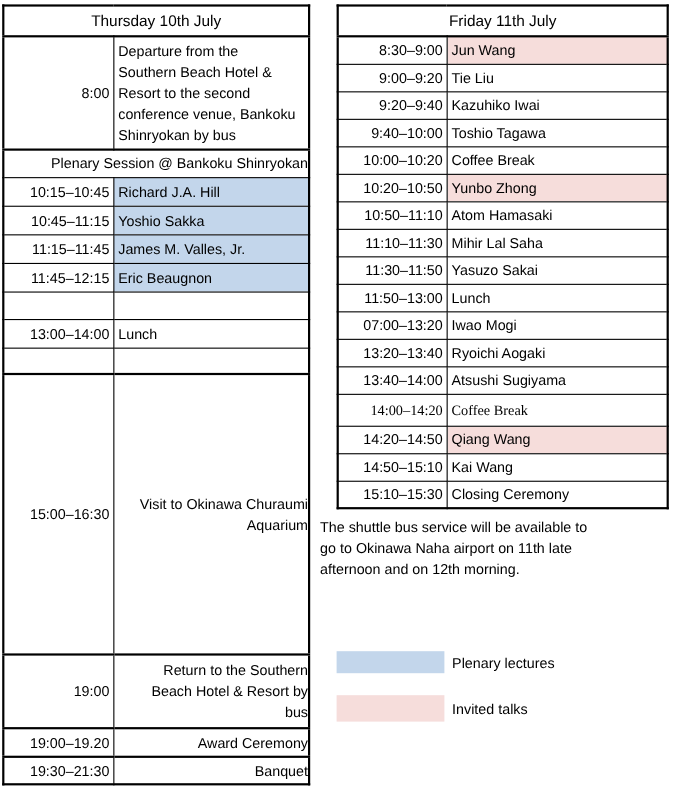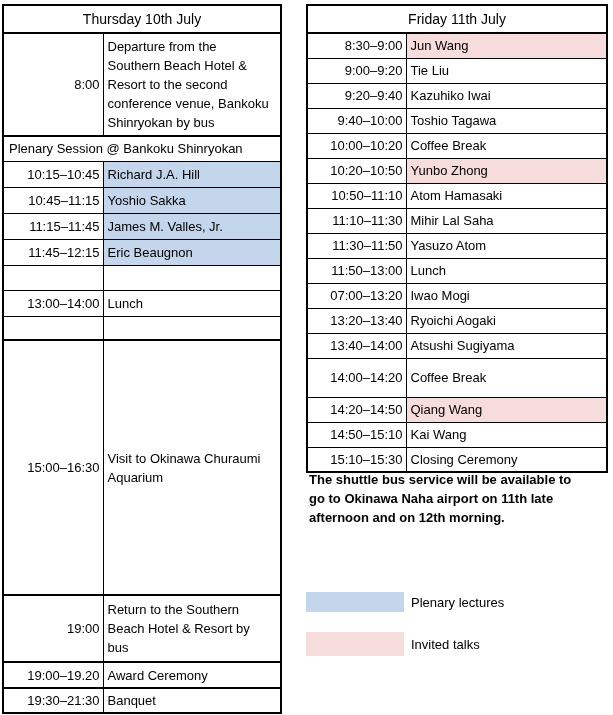--- a/index.html
+++ b/index.html
@@ -22,28 +22,28 @@
   td.title{
     border:1px solid var(--border);
     border-bottom:2px solid var(--border);
     text-align:center;height:26px;font-size:14px;padding:0;
   }
   td{padding:0;vertical-align:middle;line-height:19px;overflow:hidden;}
   tbody td{border:1px solid var(--border);}
   td.time{text-align:right;padding-right:3px;}
   td.event{text-align:left;padding-left:4px;white-space:pre-line;}
   td.banner{text-align:left;padding-left:5px;}
-  tr.sect td{border-top:2px solid var(--border);}
+  tr.sect td{border-top:2px solid var(--border);text-align:right;}
   td.hl-plenary{background:var(--plenary);}
   td.hl-invited{background:var(--invited);}
   #thu-table col.c-time{width:100px;}
   #fri-table col.c-time{width:99px;}
   .note{
-    position:absolute;left:309px;top:470px;width:298px;
-    white-space:pre-line;line-height:19px;text-align:left;font-weight:bold;
+    position:absolute;left:291px;top:470px;width:298px;
+    white-space:pre-line;line-height:19px;text-align:left;
   }
   .legend-swatch{position:absolute;left:306px;width:98px;}
   #swatch-plenary{top:592px;height:20px;background:var(--plenary);}
   #swatch-invited{top:632px;height:24px;background:var(--invited);}
   .legend-label{position:absolute;left:411px;line-height:19px;}
   #label-plenary{top:593px;}
   #label-invited{top:635px;}
 </style>
 </head>
 <body>
@@ -158,39 +158,39 @@
       <tr style="height: 25px;">
         <td class="time">10:50–11:10</td>
         <td class="event">Atom Hamasaki</td>
       </tr>
       <tr style="height: 25px;">
         <td class="time">11:10–11:30</td>
         <td class="event">Mihir Lal Saha</td>
       </tr>
       <tr style="height: 25px; margin-left: 48px;">
         <td class="time">11:30–11:50</td>
-        <td class="event">Yasuzo Atom</td>
+        <td class="event">Yasuzo Sakai</td>
       </tr>
       <tr style="height: 25px;">
         <td class="time">11:50–13:00</td>
         <td class="event">Lunch</td>
       </tr>
       <tr style="height: 25px;">
         <td class="time">07:00–13:20</td>
         <td class="event">Iwao Mogi</td>
       </tr>
       <tr style="height: 25px;">
         <td class="time">13:20–13:40</td>
         <td class="event">Ryoichi Aogaki</td>
       </tr>
       <tr style="height: 25px; padding-left: 26px;">
         <td class="time">13:40–14:00</td>
         <td class="event">Atsushi Sugiyama</td>
       </tr>
-      <tr style="height: 39px;">
+      <tr style="height: 29px; font-family: Liberation Serif, serif;">
         <td class="time">14:00–14:20</td>
         <td class="event">Coffee Break</td>
       </tr>
       <tr style="height: 25px;">
         <td class="time">14:20–14:50</td>
         <td class="event hl-invited">Qiang Wang</td>
       </tr>
       <tr style="height: 25px;">
         <td class="time">14:50–15:10</td>
         <td class="event">Kai Wang</td>

